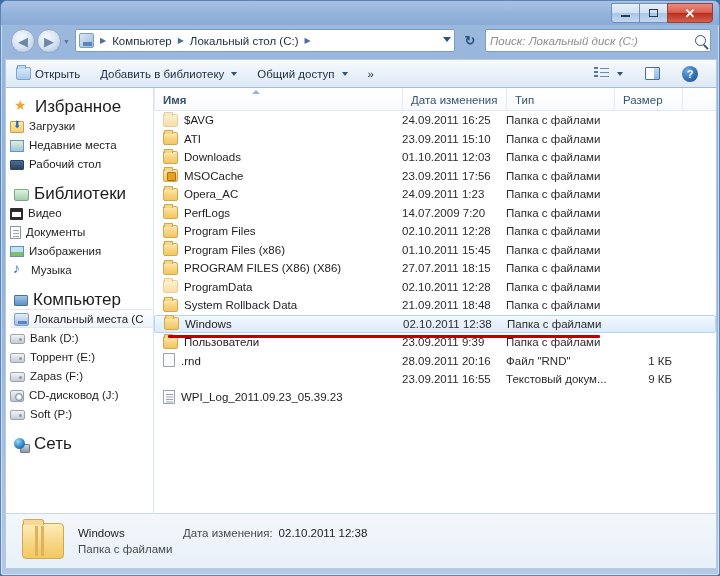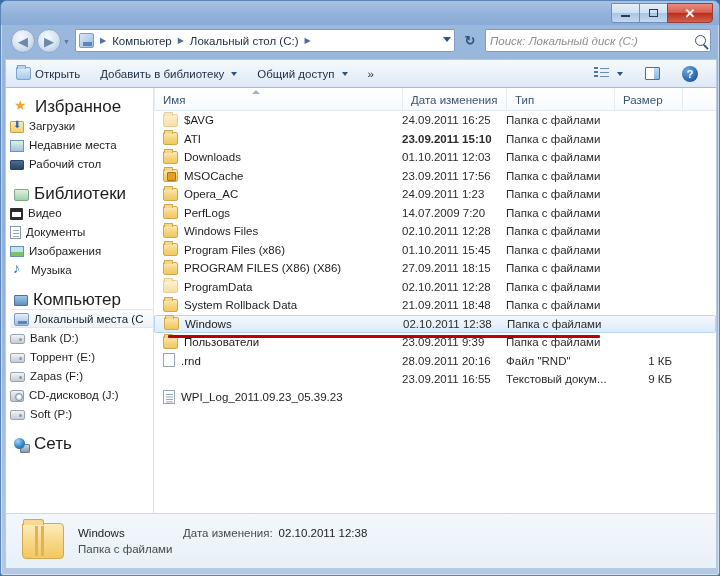--- a/index.html
+++ b/index.html
@@ -438,42 +438,42 @@
         </div>
         <div class="navspacer"></div>
         <div class="navrow group">
           <span class="nico ic-net"></span>
           <span>Сеть</span>
         </div>
       </div>
     <div id="filepane">
       <div id="colhead">
         <div id="sortarrow"></div>
-      <div class="colh" style="width: 248px;">Имя</div>
+      <div class="colh" style="width: 248px; font-weight: bold;">Имя</div>
           <div class="colh" style="width: 104px;">Дата изменения</div>
           <div class="colh" style="width: 108px;">Тип</div>
           <div class="colh" style="width: 68px;">Размер</div>
           <div class="colh" style="flex: 1 1 0%;"></div>
         </div>
       <div id="rows">
           <div class="frow">
             <div class="c-name" style="width: 248px;">
               <span class="rowico ic-folder dim"></span>
               <span>$AVG</span>
             </div>
             <div class="c-date" style="width: 104px;">24.09.2011 16:25</div>
             <div class="c-type" style="width: 108px;">Папка с файлами</div>
             <div class="c-size" style="width: 68px; padding-right: 10px;"></div>
           </div>
           <div class="frow">
             <div class="c-name" style="width: 248px;">
               <span class="rowico ic-folder"></span>
               <span>ATI</span>
             </div>
-            <div class="c-date" style="width: 104px; font-weight: bold;">23.09.2011 15:10</div>
+            <div class="c-date" style="width: 104px;">23.09.2011 15:10</div>
             <div class="c-type" style="width: 108px;">Папка с файлами</div>
             <div class="c-size" style="width: 68px; padding-right: 10px;"></div>
           </div>
           <div class="frow">
             <div class="c-name" style="width: 248px;">
               <span class="rowico ic-folder"></span>
               <span>Downloads</span>
             </div>
             <div class="c-date" style="width: 104px;">01.10.2011 12:03</div>
             <div class="c-type" style="width: 108px;">Папка с файлами</div>
@@ -502,41 +502,41 @@
               <span class="rowico ic-folder"></span>
               <span>PerfLogs</span>
             </div>
             <div class="c-date" style="width: 104px;">14.07.2009 7:20</div>
             <div class="c-type" style="width: 108px;">Папка с файлами</div>
             <div class="c-size" style="width: 68px; padding-right: 10px;"></div>
           </div>
           <div class="frow">
             <div class="c-name" style="width: 248px;">
               <span class="rowico ic-folder"></span>
-              <span>Windows Files</span>
+              <span>Program Files</span>
             </div>
             <div class="c-date" style="width: 104px;">02.10.2011 12:28</div>
             <div class="c-type" style="width: 108px;">Папка с файлами</div>
             <div class="c-size" style="width: 68px; padding-right: 10px;"></div>
           </div>
           <div class="frow">
             <div class="c-name" style="width: 248px;">
               <span class="rowico ic-folder"></span>
               <span>Program Files (x86)</span>
             </div>
             <div class="c-date" style="width: 104px;">01.10.2011 15:45</div>
             <div class="c-type" style="width: 108px;">Папка с файлами</div>
             <div class="c-size" style="width: 68px; padding-right: 10px;"></div>
           </div>
           <div class="frow">
             <div class="c-name" style="width: 248px;">
               <span class="rowico ic-folder"></span>
               <span>PROGRAM FILES (X86) (X86)</span>
             </div>
-            <div class="c-date" style="width: 104px;">27.09.2011 18:15</div>
+            <div class="c-date" style="width: 104px;">27.07.2011 18:15</div>
             <div class="c-type" style="width: 108px;">Папка с файлами</div>
             <div class="c-size" style="width: 68px; padding-right: 10px;"></div>
           </div>
           <div class="frow">
             <div class="c-name" style="width: 248px;">
               <span class="rowico ic-folder dim"></span>
               <span>ProgramData</span>
             </div>
             <div class="c-date" style="width: 104px;">02.10.2011 12:28</div>
             <div class="c-type" style="width: 108px;">Папка с файлами</div>

